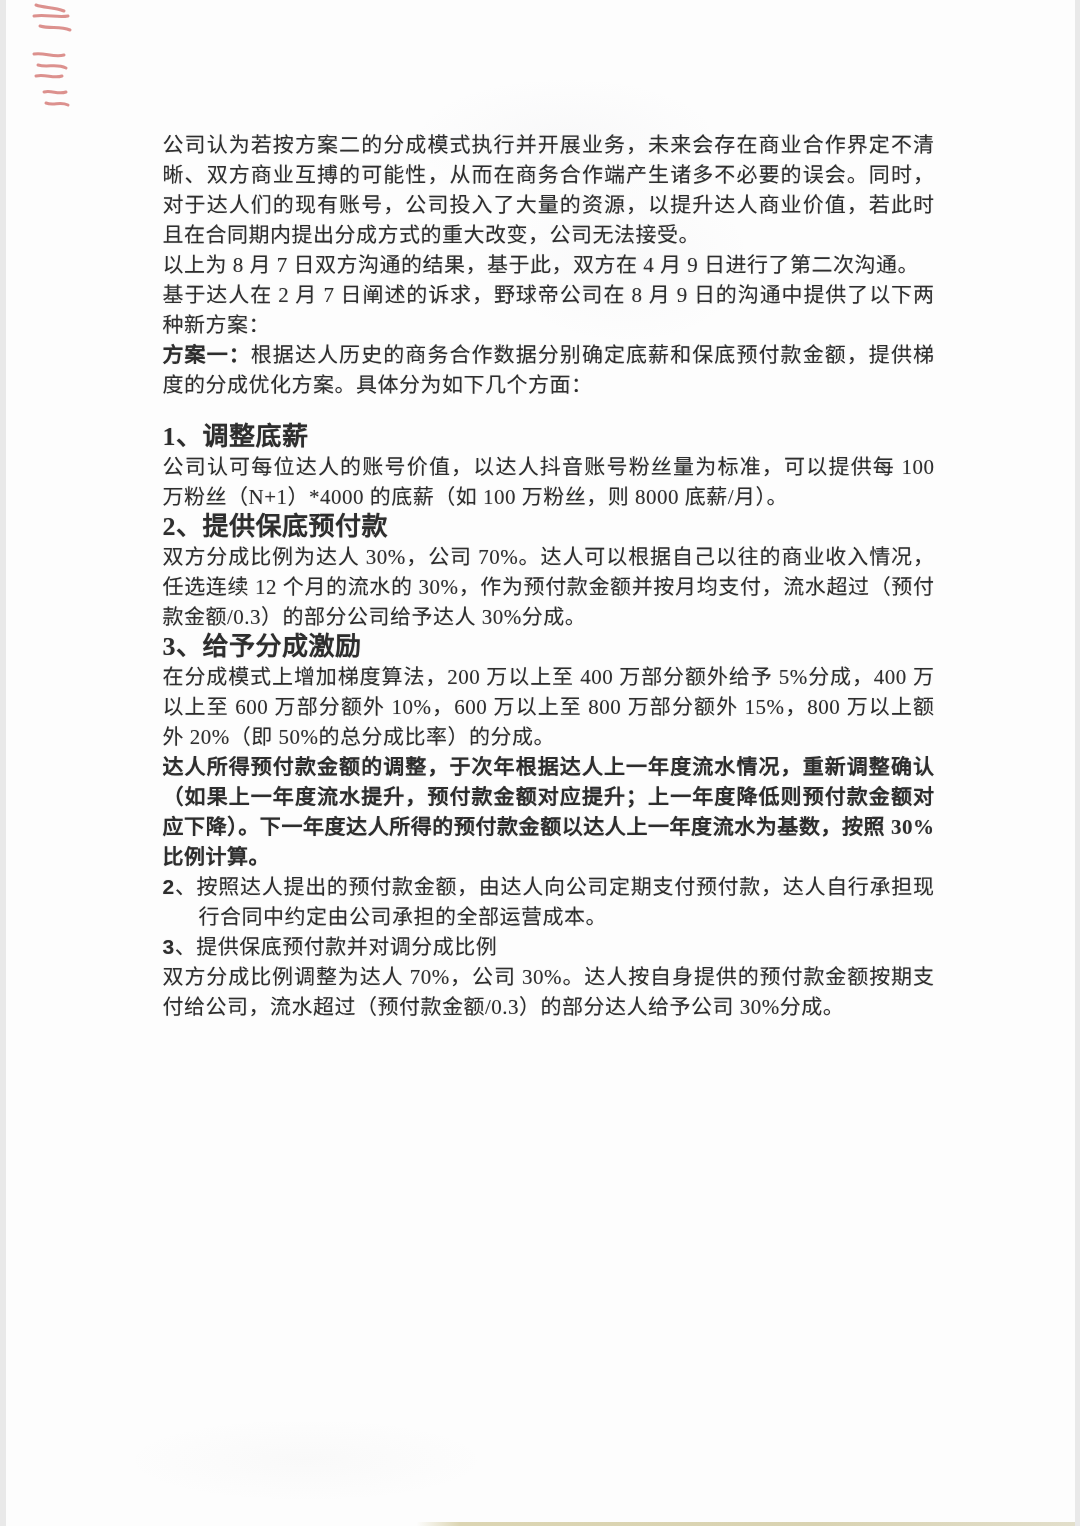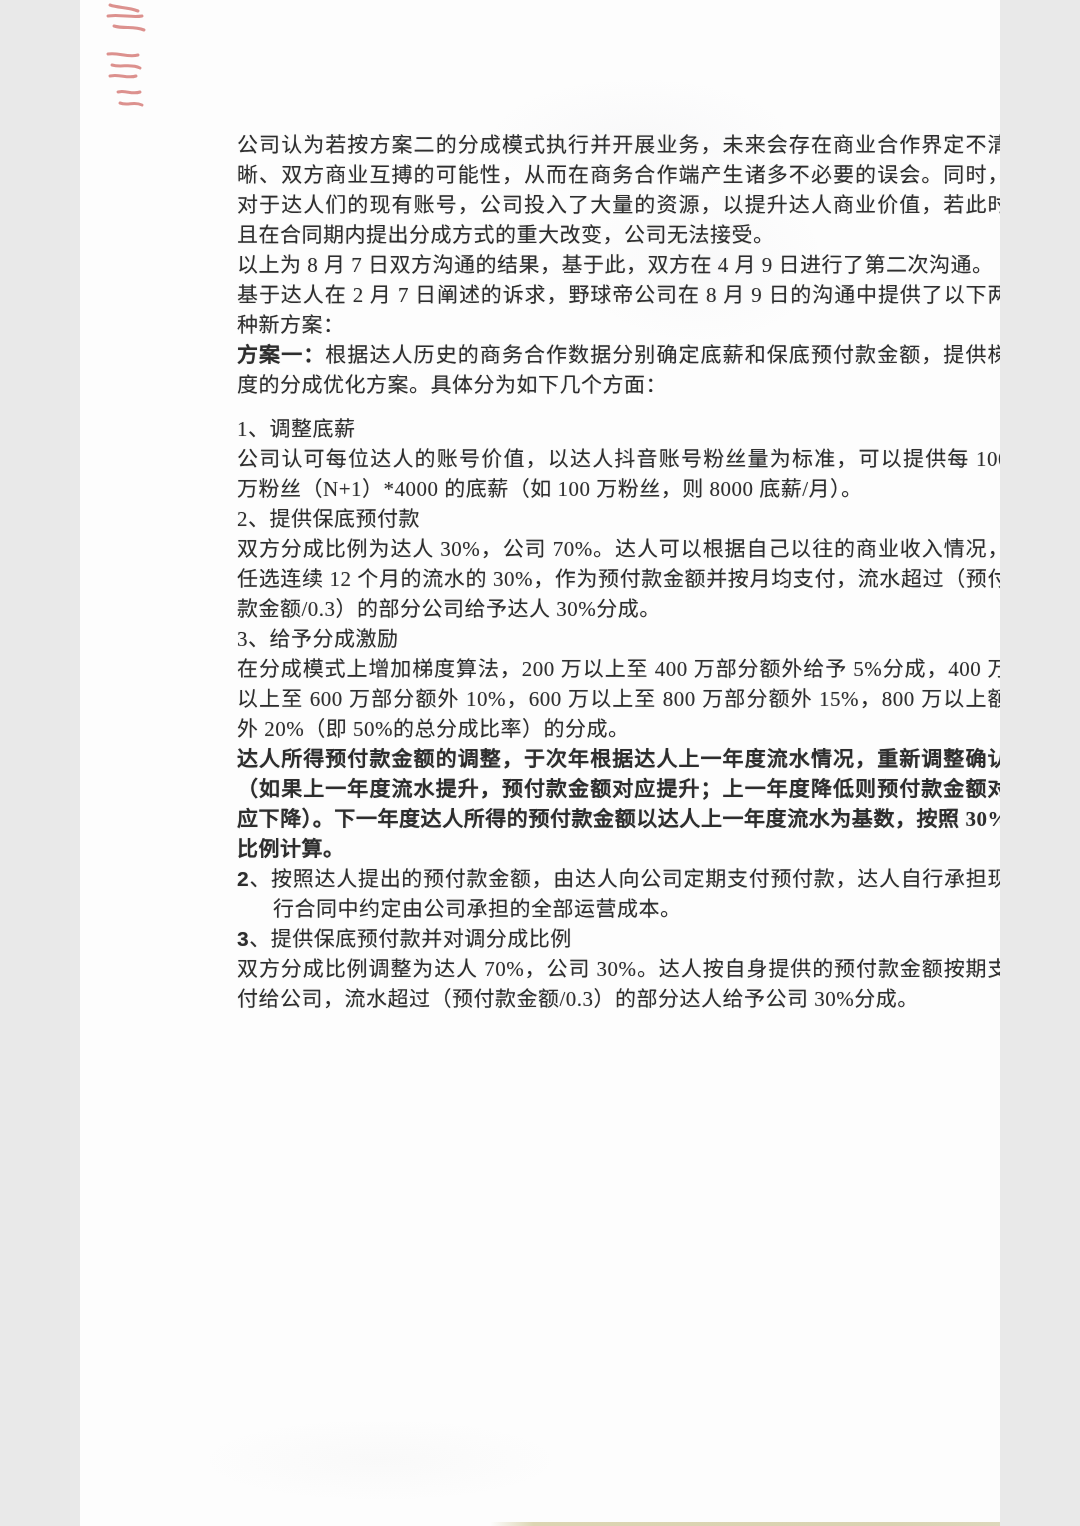--- a/index.html
+++ b/index.html
@@ -1,44 +1,45 @@
 <!DOCTYPE html>
 <html lang="zh-CN"><head>
 <meta charset="utf-8">
 <style>
   html,body{margin:0;padding:0;background:#e9e9e9;}
   .page{
     position:relative;
-    width:920px;height:1526px;
+    width:1030px;height:1526px;
     margin:0 auto;
     background-color:#fdfdfd;
     background-image:
       radial-gradient(220px 90px at 560px 140px, rgba(150,150,170,0.045), transparent 70%),
       radial-gradient(180px 120px at 620px 260px, rgba(140,140,160,0.04), transparent 70%),
       radial-gradient(260px 60px at 300px 1460px, rgba(130,130,130,0.03), transparent 70%);
     overflow:hidden;
     font-family:"Liberation Serif","DejaVu Serif",serif;
     color:#2e2e2e;
+    padding-left:39px;
   }
   .content{
     position:absolute;
     left:157px;top:130px;
     width:772px;
     font-size:21px;
     line-height:30px;
     letter-spacing:0.5px;
     text-align:justify;
     text-shadow:0 0 1px rgba(70,70,70,0.35);
   }
   .content p{margin:0;}
   .para{margin:0 0 8px 0;}
   .gap-lg{margin-bottom:50px;}
   .gap-xl{margin-bottom:54px;}
   .gap-plan{margin-bottom:47px;font-weight:bold;}
-  .item-title{margin:0 0 10px 0;font-weight:normal;font-size:21px;}
+  .item-title{margin:0 0 10px 0;font-weight:bold;font-size:26px;}
   .plan-label{font-weight:bold;}
   .num-item{
     margin:0 0 10px 0;
     padding-left:36px;
     text-indent:-36px;
   }
   .num-item .num{
     font-family:"Liberation Sans","DejaVu Sans",sans-serif;
     font-weight:bold;
     font-size:21px;
@@ -78,21 +79,21 @@
   </svg>
 
   <div class="content">
 
     <p class="para gap-lg">公司认为若按方案二的分成模式执行并开展业务，未来会存在商业合作界定不清晰、双方商业互搏的可能性，从而在商务合作端产生诸多不必要的误会。同时，对于达人们的现有账号，公司投入了大量的资源，以提升达人商业价值，若此时且在合同期内提出分成方式的重大改变，公司无法接受。</p>
 
     <p class="para gap-xl">以上为 8 月 7 日双方沟通的结果，基于此，双方在 4 月 9 日进行了第二次沟通。</p>
 
     <p class="para gap-lg">基于达人在 2 月 7 日阐述的诉求，野球帝公司在 8 月 9 日的沟通中提供了以下两种新方案：</p>
 
-    <p class="para" style="margin-bottom:14px;"><span class="plan-label">方案一：</span><span>根据达人历史的商务合作数据分别确定底薪和保底预付款金额，提供梯度的分成优化方案。具体分为如下几个方面：</span></p>
+    <p class="para" style="margin-bottom:22px;"><span class="plan-label">方案一：</span><span>根据达人历史的商务合作数据分别确定底薪和保底预付款金额，提供梯度的分成优化方案。具体分为如下几个方面：</span></p>
 
     <p class="item-title">1、调整底薪</p>
     <p class="para">公司认可每位达人的账号价值，以达人抖音账号粉丝量为标准，可以提供每 100 万粉丝（N+1）*4000 的底薪（如 100 万粉丝，则 8000 底薪/月）。</p>
 
     <p class="item-title">2、提供保底预付款</p>
     <p class="para">双方分成比例为达人 30%，公司 70%。达人可以根据自己以往的商业收入情况，任选连续 12 个月的流水的 30%，作为预付款金额并按月均支付，流水超过（预付款金额/0.3）的部分公司给予达人 30%分成。</p>
 
     <p class="item-title">3、给予分成激励</p>
     <p class="para">在分成模式上增加梯度算法，200 万以上至 400 万部分额外给予 5%分成，400 万以上至 600 万部分额外 10%，600 万以上至 800 万部分额外 15%，800 万以上额外 20%（即 50%的总分成比率）的分成。</p>
 

